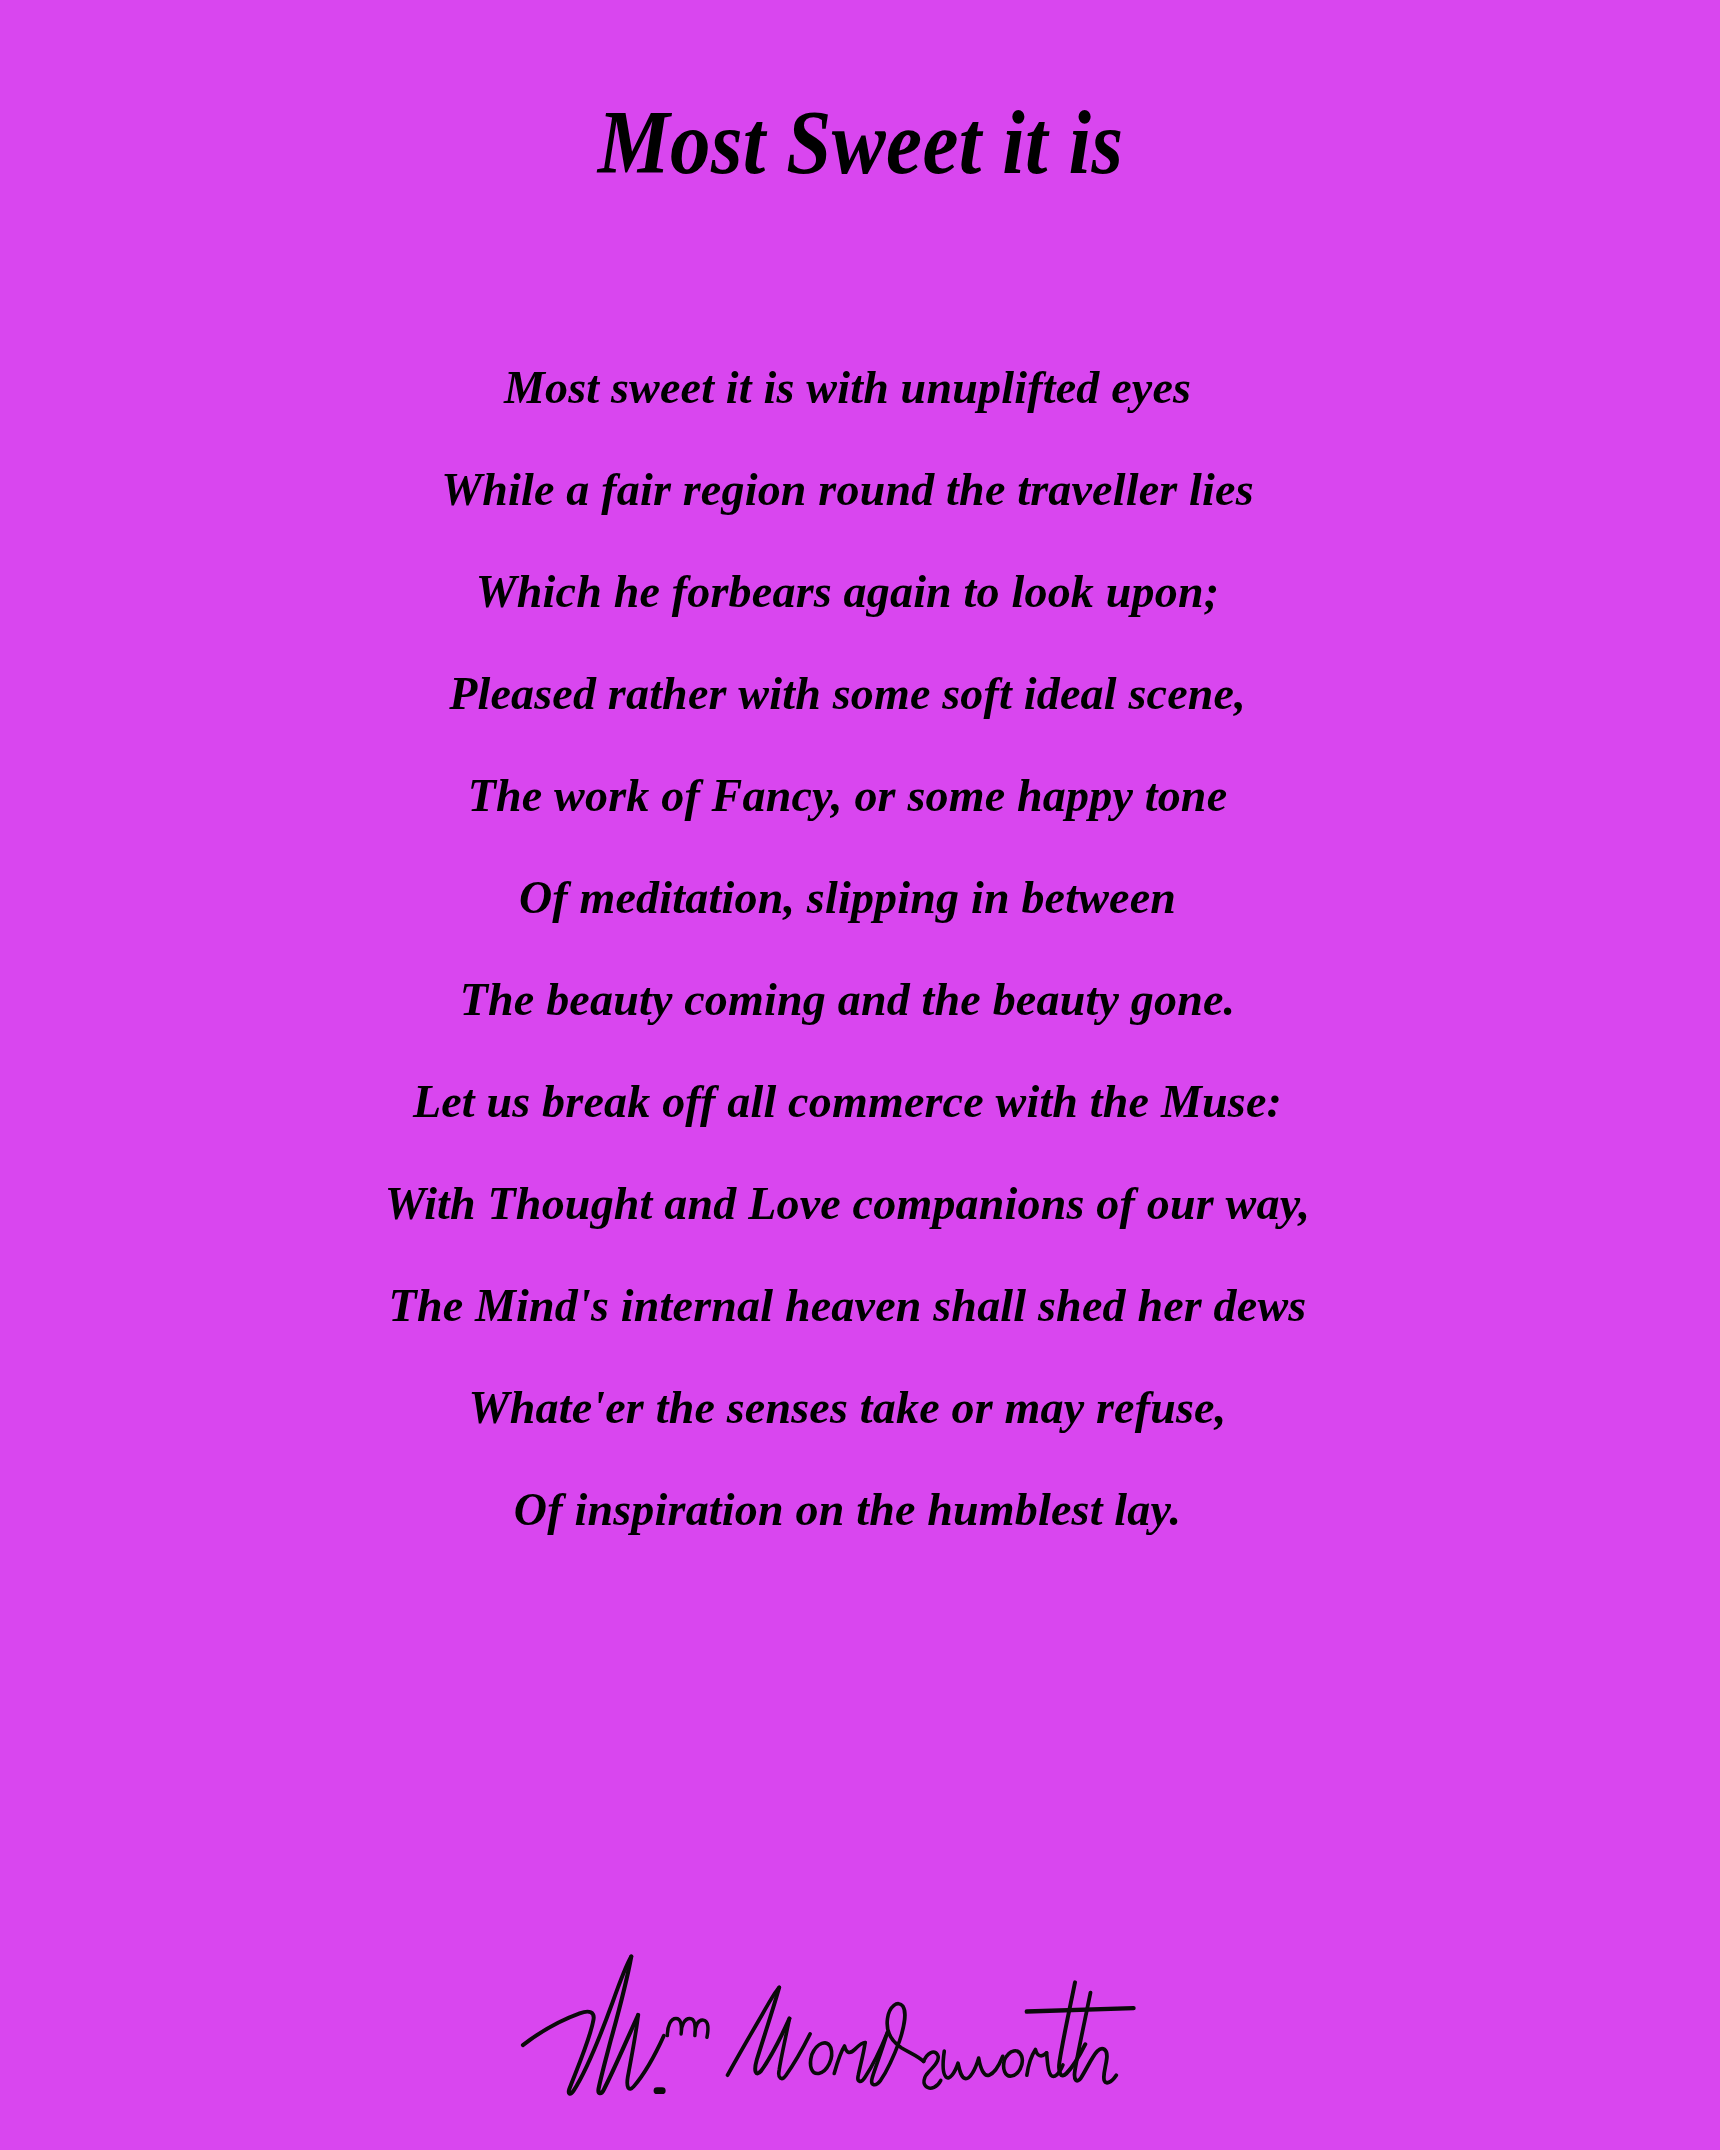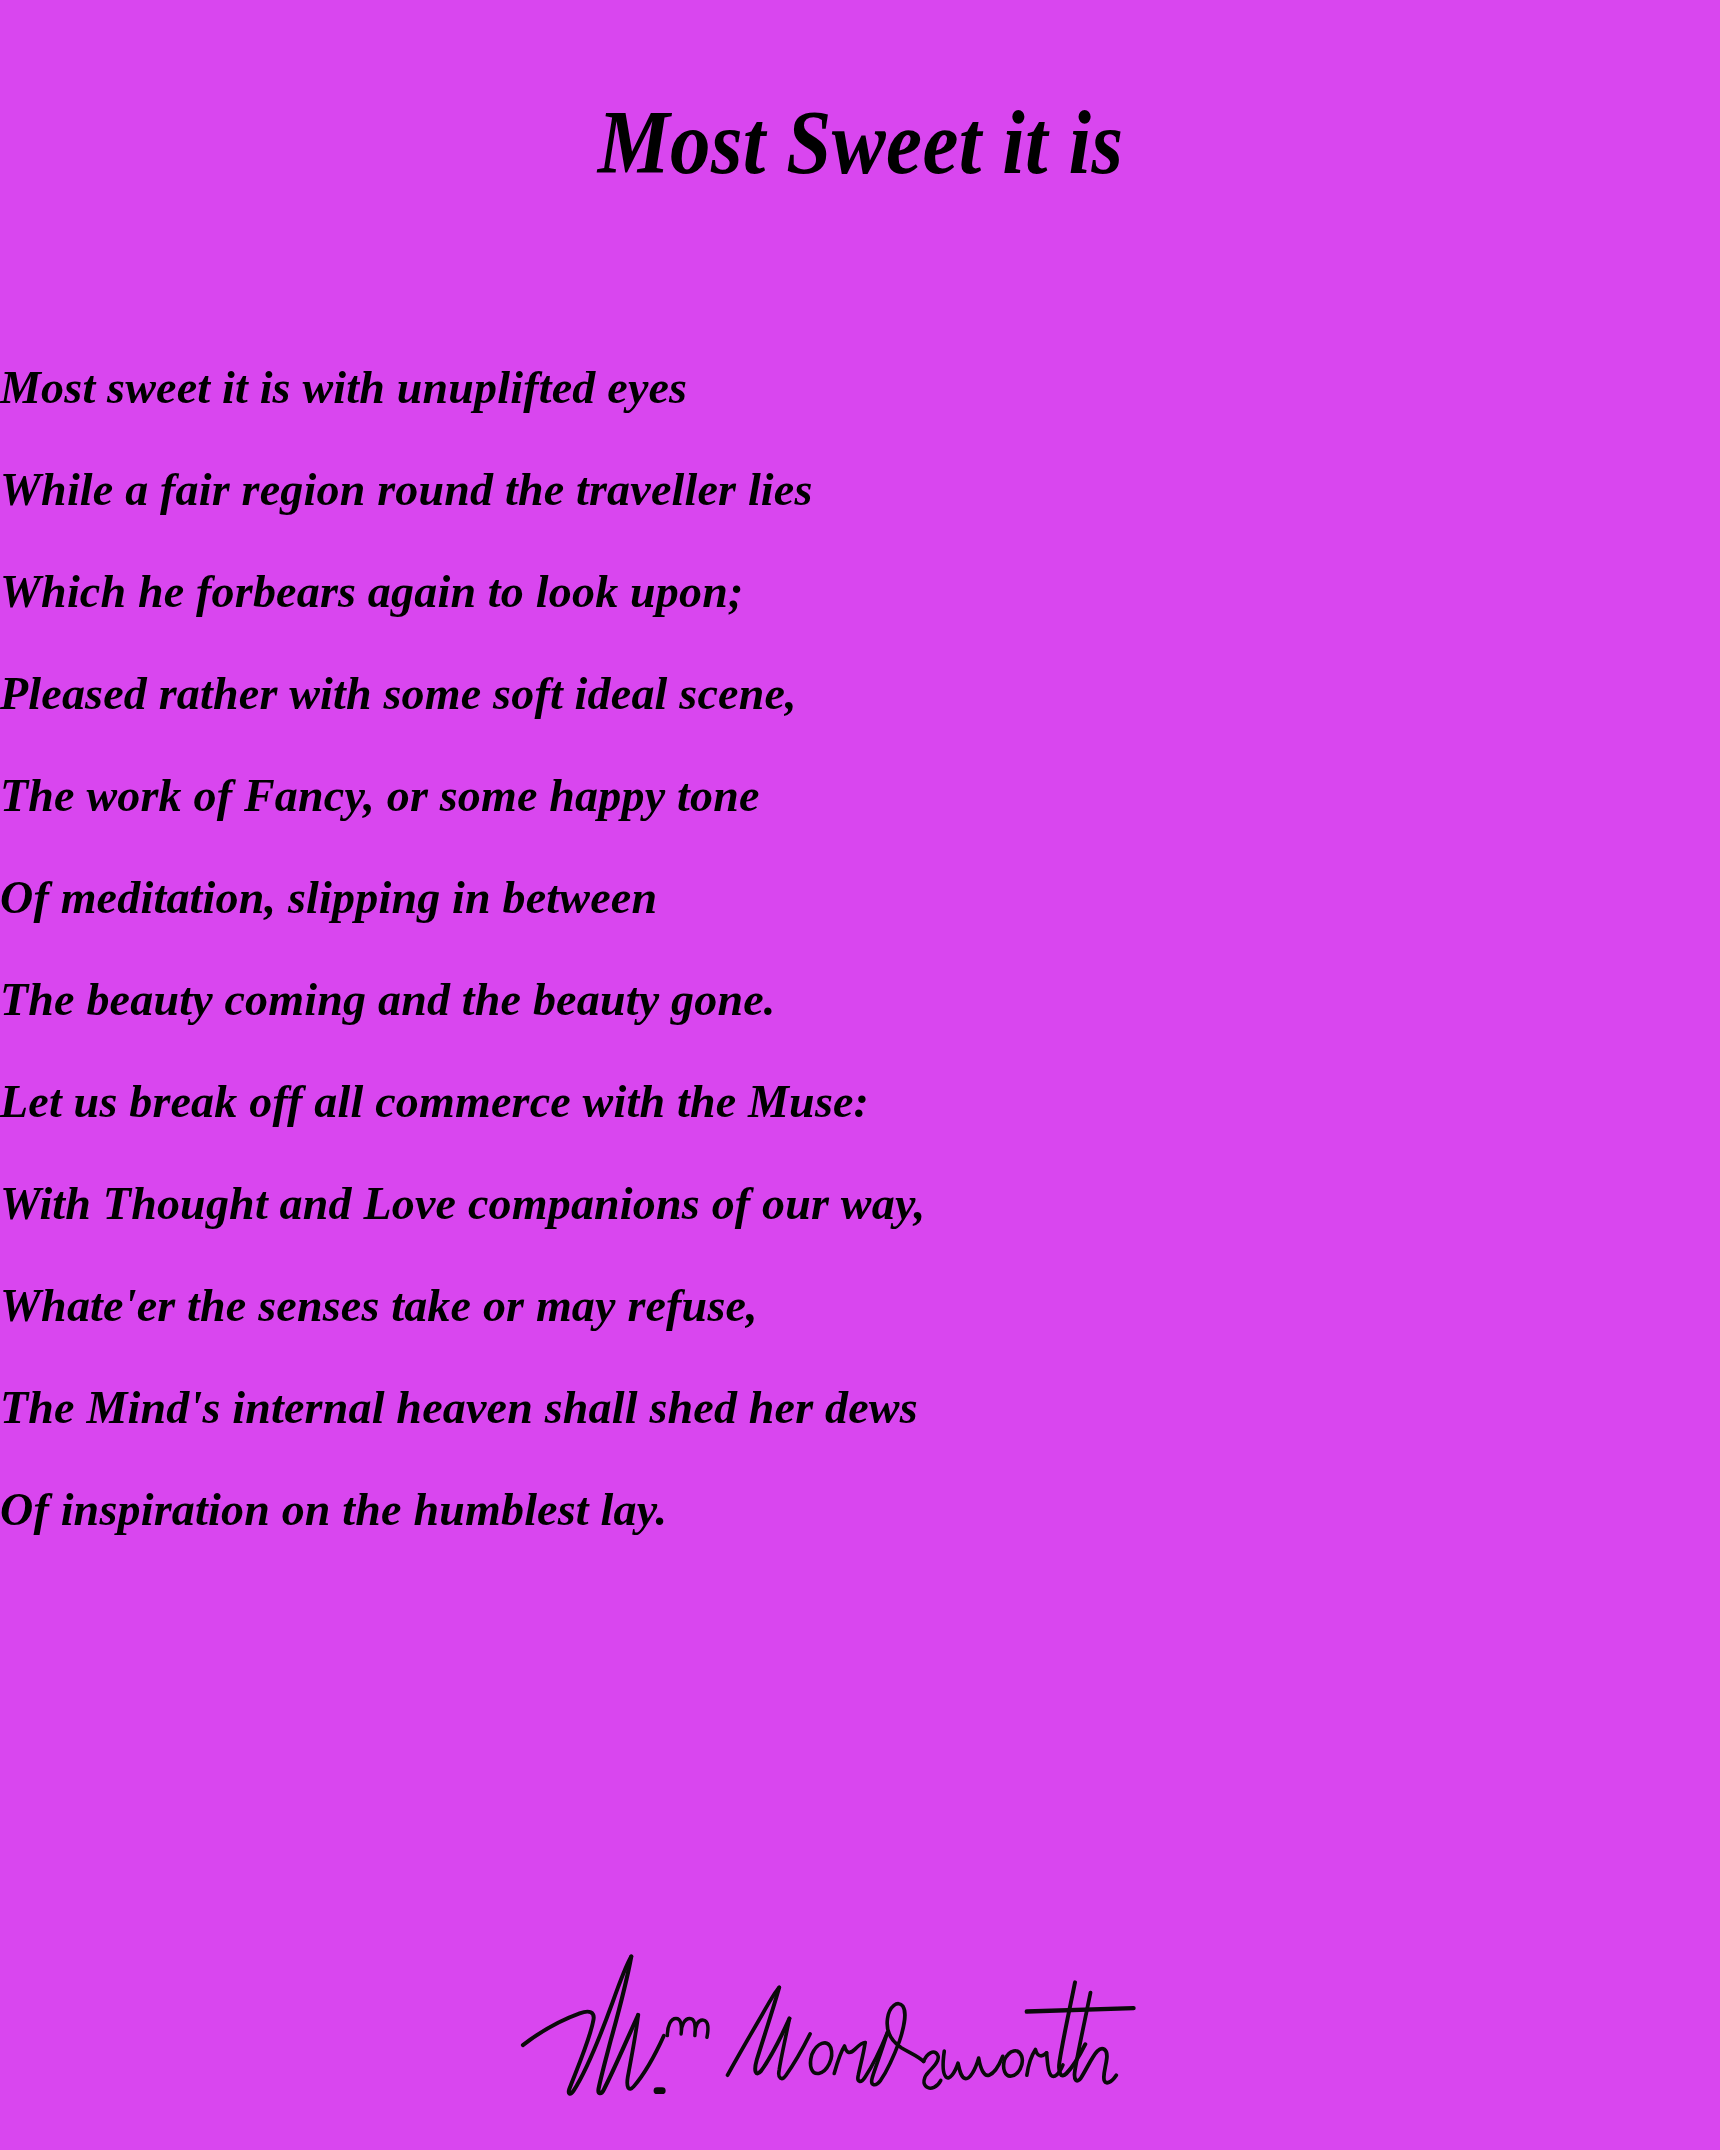--- a/index.html
+++ b/index.html
@@ -42,21 +42,21 @@
     transform-origin: 50% 50%;
     white-space: nowrap;
   }
 
   
   #poem-body {
     position: absolute;
     left: 0;
     right: 0;
     top: 337px;
-    text-align: left;
+    text-align: center;
     padding-right: 26px;
   }
   .poem-line {
     font-family: "Liberation Serif", "DejaVu Serif", serif;
     font-weight: 700;
     font-style: italic;
     font-size: 46px;
     line-height: 102px;
     height: 102px;
     letter-spacing: 0.2px;
@@ -88,22 +88,22 @@
   <div id="poem-body">
     <div class="poem-line">Most sweet it is with unuplifted eyes</div>
     <div class="poem-line">While a fair region round the traveller lies</div>
     <div class="poem-line">Which he forbears again to look upon;</div>
     <div class="poem-line">Pleased rather with some soft ideal scene,</div>
     <div class="poem-line">The work of Fancy, or some happy tone</div>
     <div class="poem-line">Of meditation, slipping in between</div>
     <div class="poem-line">The beauty coming and the beauty gone.</div>
     <div class="poem-line">Let us break off all commerce with the Muse:</div>
     <div class="poem-line">With Thought and Love companions of our way,</div>
+    <div class="poem-line">The Mind's internal heaven shall shed her dews</div>
     <div class="poem-line">Whate'er the senses take or may refuse,</div>
-    <div class="poem-line">The Mind's internal heaven shall shed her dews</div>
     <div class="poem-line">Of inspiration on the humblest lay.</div>
   </div>
 
   <div id="signature-block">
     <svg id="signature-svg" viewBox="0 0 800 210" xmlns="http://www.w3.org/2000/svg">
       <g fill="none" stroke="#0a0a0a" stroke-linecap="round" stroke-linejoin="round">
 
         <path d="M8 115 C 30 98, 52 86, 74 78 C 85 74, 92 76, 90 86
                  C 86 108, 72 140, 62 166 C 60 172, 63 174, 67 168
                  C 80 148, 96 110, 112 66 C 122 38, 128 22, 134 12" stroke-width="4.6"></path>

